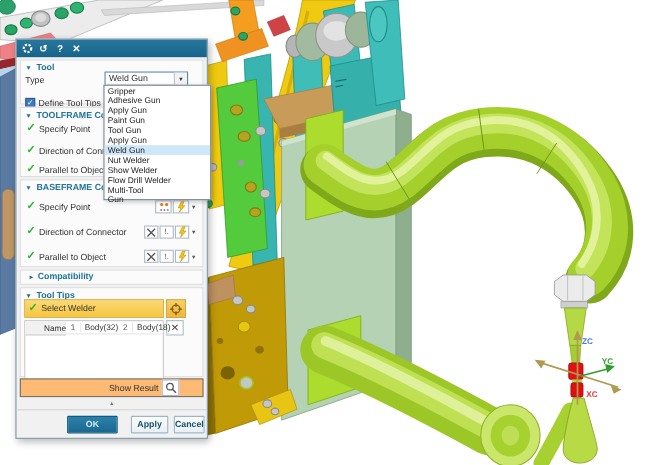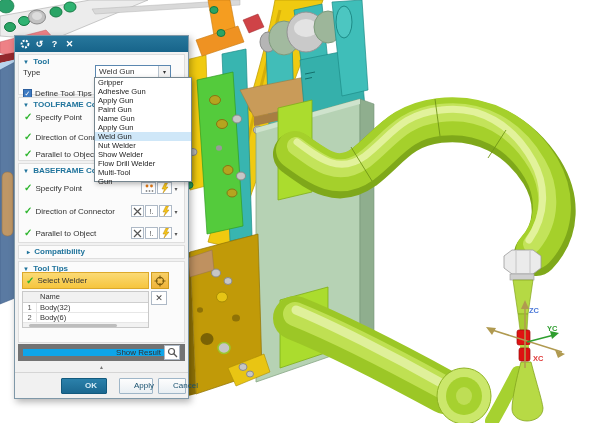--- a/index.html
+++ b/index.html
@@ -42,40 +42,40 @@
        line-height:8px;text-align:center;box-sizing:border-box;}
   
   .selrow{position:absolute;left:3px;top:10px;width:127px;height:17px;
           background:linear-gradient(#fbda75,#f6c53e);border:1px solid #dca92c;display:flex;
           align-items:center;gap:3px;padding-left:3px;box-sizing:border-box;}
   .xhairbtn{position:absolute;left:132px;top:10px;width:18px;height:17px;
             background:linear-gradient(#f8d066,#f0b43a);border:1px solid #cf9d22;
             display:flex;align-items:center;justify-content:center;box-sizing:border-box;}
   .xbtn{position:absolute;left:132px;top:29px;width:16px;height:14px;border:1px solid #aeb9c6;
         background:#fff;color:#444;font-size:9px;line-height:12px;text-align:center;box-sizing:border-box;}
-  .ttable{position:absolute;left:3px;top:29px;width:127px;height:37px;border:1px solid #c9c9c9;
-          background:#fff;box-sizing:border-box;display:flex;flex-direction:column;font-size:7.5px;}
+  .ttable{position:absolute;left:3px;top:29px;width:127px;height:58px;border:1px solid #c9c9c9;
+          background:#fff;box-sizing:border-box;display:flex;flex-direction:row;font-size:7.5px;}
   .trow{display:flex;height:11px;align-items:center;border-bottom:1px solid #e7e7e7;}
   .trow.head{background:#f1f1f1;border-bottom:1px solid #cfcfcf;height:12px;}
   .tc-i{width:13px;text-align:center;color:#555;border-right:1px solid #e7e7e7;}
   .tc-n{flex:1;padding-left:3px;}
   .hscroll{margin-top:auto;height:5px;background:#f2f2f2;position:relative;}
   .hthumb{position:absolute;left:6px;top:1px;height:3px;width:70%;background:#bdbdbd;border-radius:2px;}
-  .showres{position:absolute;left:3px;right:3px;top:308px;height:17px;background:#0ea5e9;
-           border:5px solid #737373;display:flex;align-items:center;justify-content:flex-end;
-           gap:3px;box-sizing:border-box;}
+  .showres{position:absolute;left:3px;right:3px;top:308px;height:17px;background:#fdba74;
+           border:1px solid #737373;display:flex;align-items:center;justify-content:flex-end;
+           gap:3px;padding-right:21px;box-sizing:border-box;}
   .resbtn{width:14px;height:13px;border:1px solid #aeb9c6;background:#fff;display:flex;
           align-items:center;justify-content:center;}
   .cararr{position:absolute;left:0;right:0;top:328px;text-align:center;font-size:5px;color:#777;}
   .btnbar{position:absolute;left:0;right:0;top:336px;height:26px;border-top:1px solid #d5d5d5;}
   .btn{position:absolute;top:5px;height:16px;font-size:8px;box-sizing:border-box;text-align:center;
-       line-height:14px;border-radius:1px;padding-left:14px;}
+       line-height:14px;border-radius:1px;}
   .btn.ok{left:46px;width:46px;background:linear-gradient(#2b81ab,#1b6890);border:1px solid #135a7e;
           color:#0b3950;font-weight:bold;color:#d7ecf6;}
-  .btn.plain{background:linear-gradient(#fdfdfd,#e9eff3);border:1px solid #9fb6c8;color:#17506e;}
+  .btn.plain{background:linear-gradient(#fdfdfd,#e9eff3);border:1px solid #9fb6c8;color:#17506e;font-weight:bold;}
   .btn.apply{left:104px;width:34px;}
   .btn.cancel{left:143px;width:28px;}
   .dots-ic,.bolt-ic,.cross-ic,.xh-ic,.loupe-ic{display:block;}
 </style>
 </head>
 <body>
 
 <svg id="viewport" width="600" height="423" viewBox="0 0 600 423">
 
   <g>
@@ -362,21 +362,21 @@
       <div class="trow head">
         <span class="tc-i"></span>
         <span class="tc-n">Name</span>
       </div>
       <div class="trow">
         <span class="tc-i">1</span>
         <span class="tc-n">Body(32)</span>
       </div>
       <div class="trow">
         <span class="tc-i">2</span>
-        <span class="tc-n">Body(6)</span>
+        <span class="tc-n">Body(18)</span>
       </div>
       <div class="hscroll">
         <span class="hthumb"></span>
       </div>
     </div>
   </div>
 
   <div class="showres">
     <span class="lbl">Show Result</span>
     <span class="resbtn">
@@ -393,21 +393,21 @@
     <div class="btn ok">OK</div>
     <div class="btn plain apply">Apply</div>
     <div class="btn plain cancel">Cancel</div>
   </div>
 
   <div class="ddlist">
     <div class="opt">Gripper</div>
     <div class="opt">Adhesive Gun</div>
     <div class="opt">Apply Gun</div>
     <div class="opt">Paint Gun</div>
-    <div class="opt">Name Gun</div>
+    <div class="opt">Tool Gun</div>
     <div class="opt">Apply Gun</div>
     <div class="opt sel">Weld Gun</div>
     <div class="opt">Nut Welder</div>
     <div class="opt">Show Welder</div>
     <div class="opt">Flow Drill Welder</div>
     <div class="opt">Multi-Tool</div>
     <div class="opt">Gun</div>
   </div>
 
 </div>

